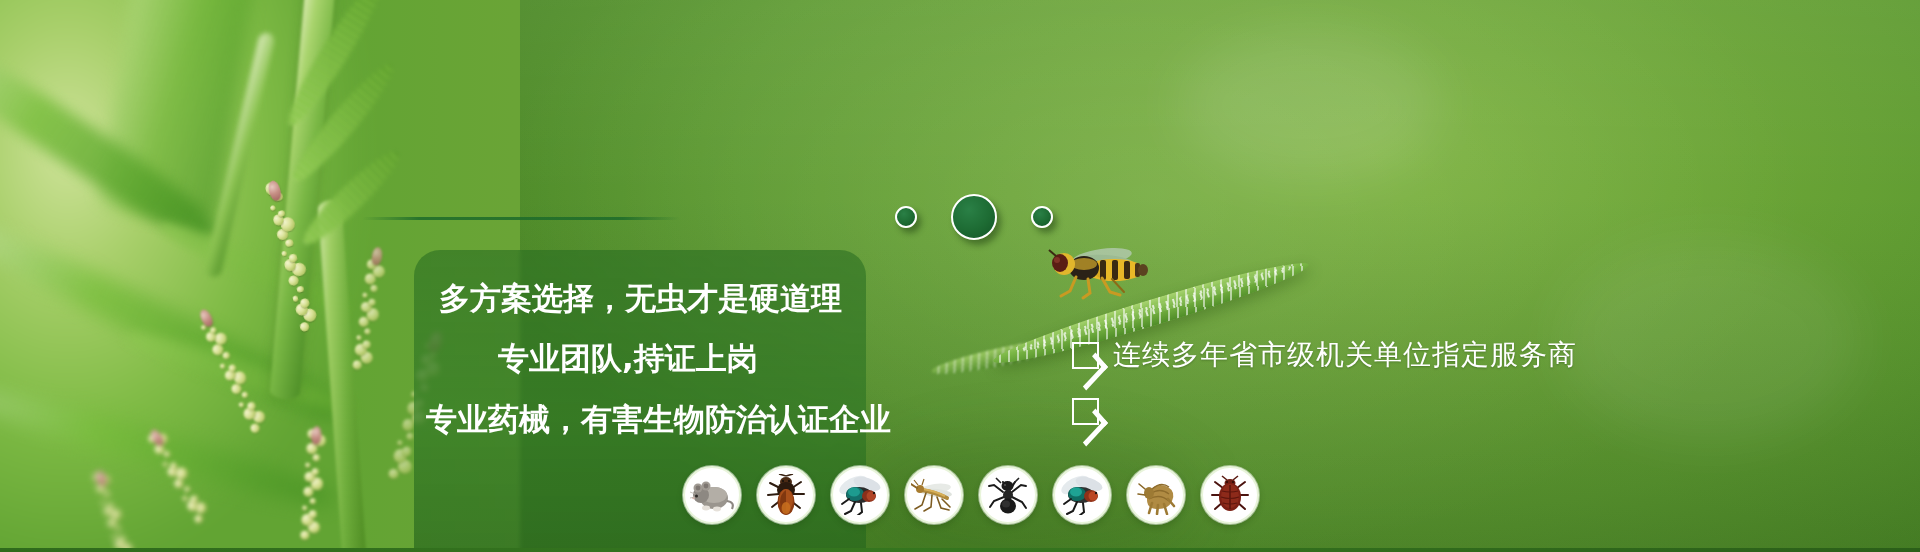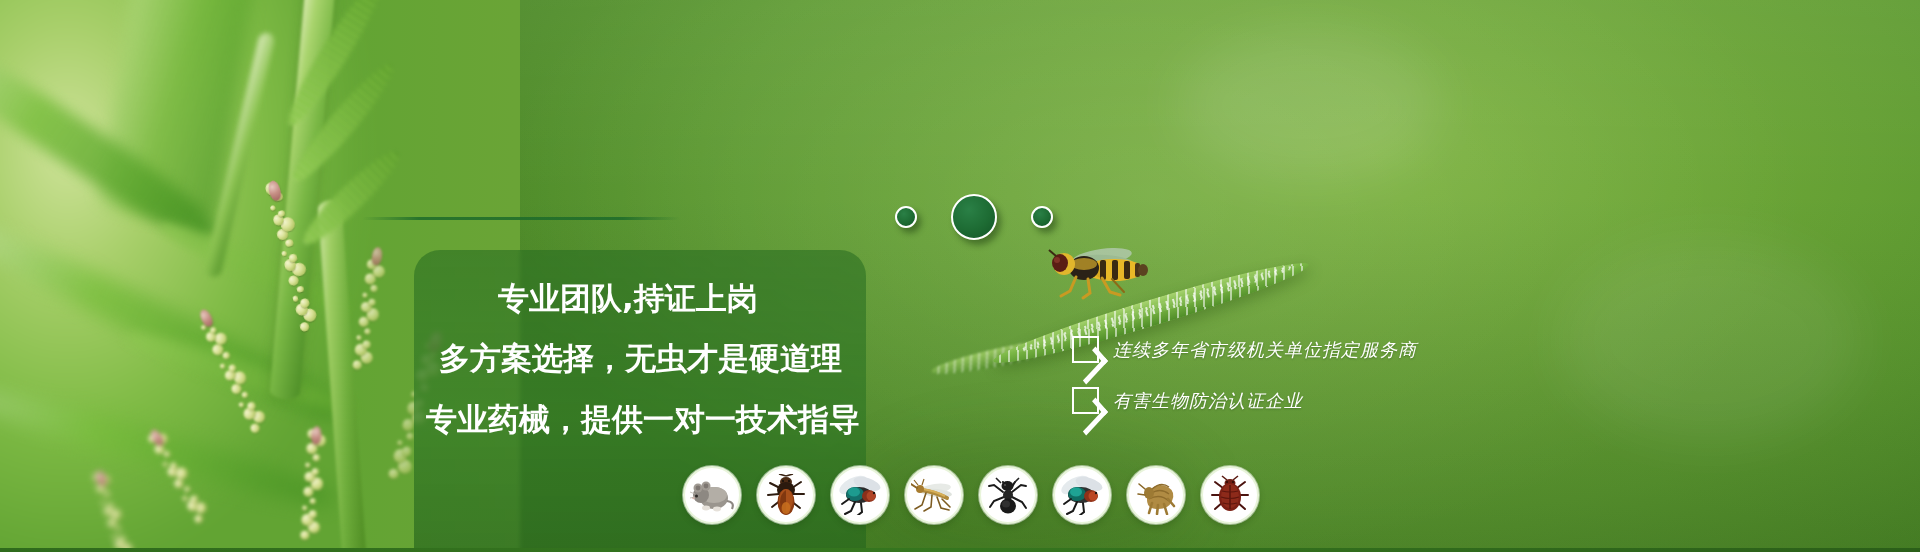--- a/index.html
+++ b/index.html
@@ -231,25 +231,24 @@
   }
   .check-box::after {
     content:""; position:absolute;
     left:2px; top:4px; width:27px; height:14px;
     border-right:5px solid #ffffff;
     border-bottom:5px solid #ffffff;
     transform:rotate(-47deg) skewX(-6deg);
     transform-origin:right bottom;
   }
   .check-label {
-    color:#ffffff; font-size:18px; font-weight:400;
+    color:#ffffff; font-size:28px; font-weight:400;
     white-space:nowrap; letter-spacing:1px;
     font-family:"DejaVu Sans","Liberation Sans",sans-serif;
     text-shadow:0 1px 2px rgba(25,55,15,.35);
-    font-style:italic;
   }
 
   
   .pests {
     position:absolute; left:683px; top:466px;
     display:flex; gap:16px;
   }
   .pest {
     width:58px; height:58px; border-radius:50%;
     background:#ffffff;
@@ -482,33 +481,32 @@
   <div class="dots">
     <span class="dot sm"></span>
     <span class="dot lg"></span>
     <span class="dot sm"></span>
   </div>
 
   <div class="rule-frag"></div>
 
   <div class="panel"></div>
   <div class="panel-lines">
+    <div class="panel-line l2">多方案选择，无虫才是硬道理</div>
     <div class="panel-line l1">专业团队,持证上岗</div>
-    <div class="panel-line l2">多方案选择，无虫才是硬道理</div>
-    <div class="panel-line l3">专业药械，提供一对一技术指导</div>
+    <div class="panel-line l3">专业药械，有害生物防治认证企业</div>
   </div>
 
   <div class="checklist">
     <div class="check-row">
       <span class="check-box"></span>
       <span class="check-label">连续多年省市级机关单位指定服务商</span>
     </div>
     <div class="check-row">
       <span class="check-box"></span>
-      <span class="check-label">有害生物防治认证企业</span>
     </div>
   </div>
 
   <div class="pests" id="pest-strip">
       <div class="pest" title="鼠">
       <svg width="44" height="40" viewBox="0 0 44 40">
         <ellipse cx="24" cy="23" rx="14" ry="11" fill="#9a958e"></ellipse>
         <ellipse cx="24" cy="20" rx="13" ry="8" fill="#b3aea6"></ellipse>
         <circle cx="11" cy="20" r="8" fill="#8d8882"></circle>
         <circle cx="8" cy="13" r="4.5" fill="#a09a93"></circle>

